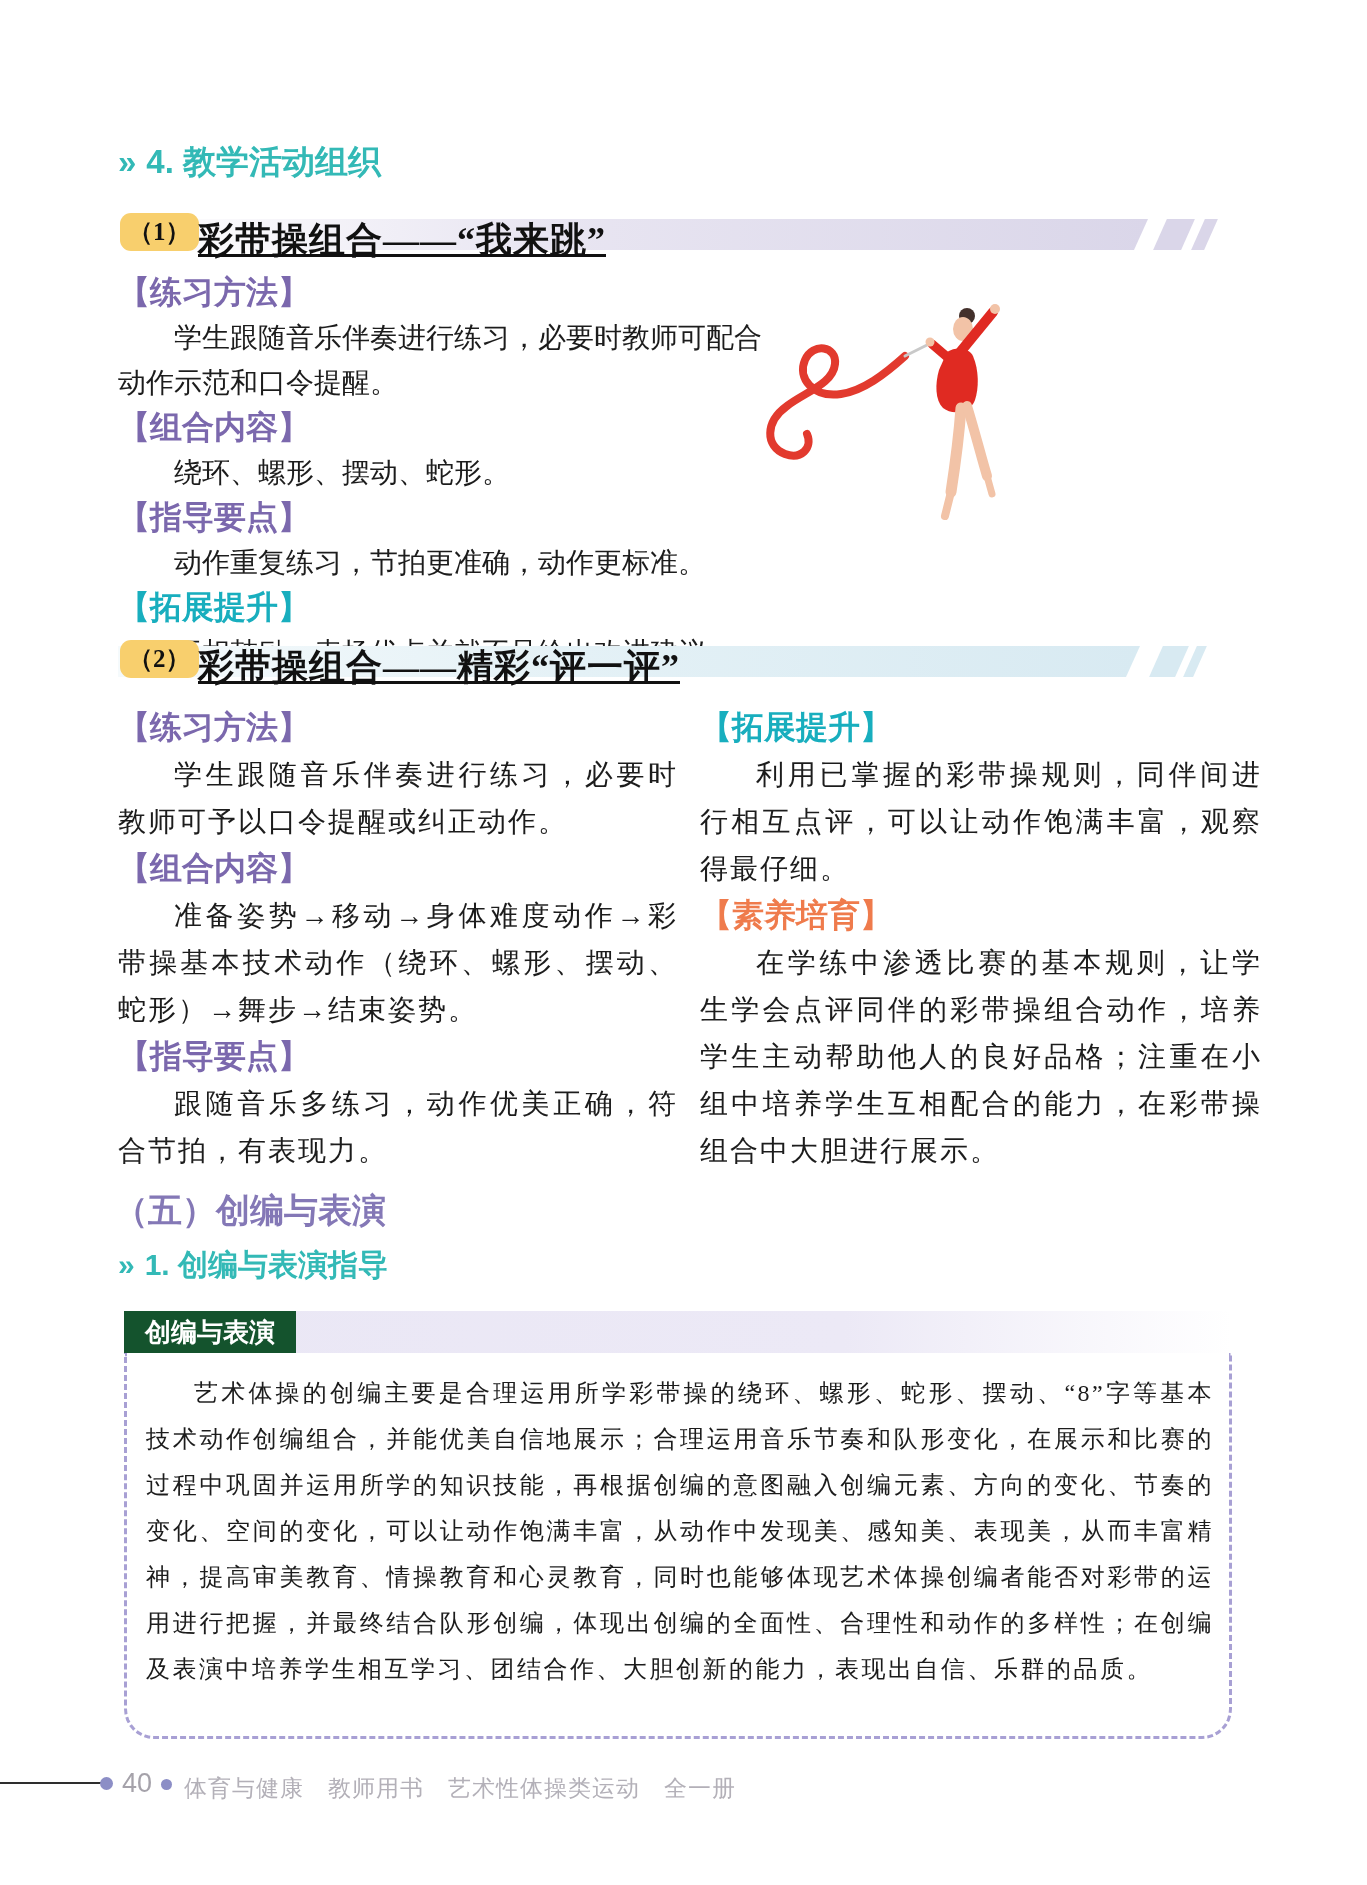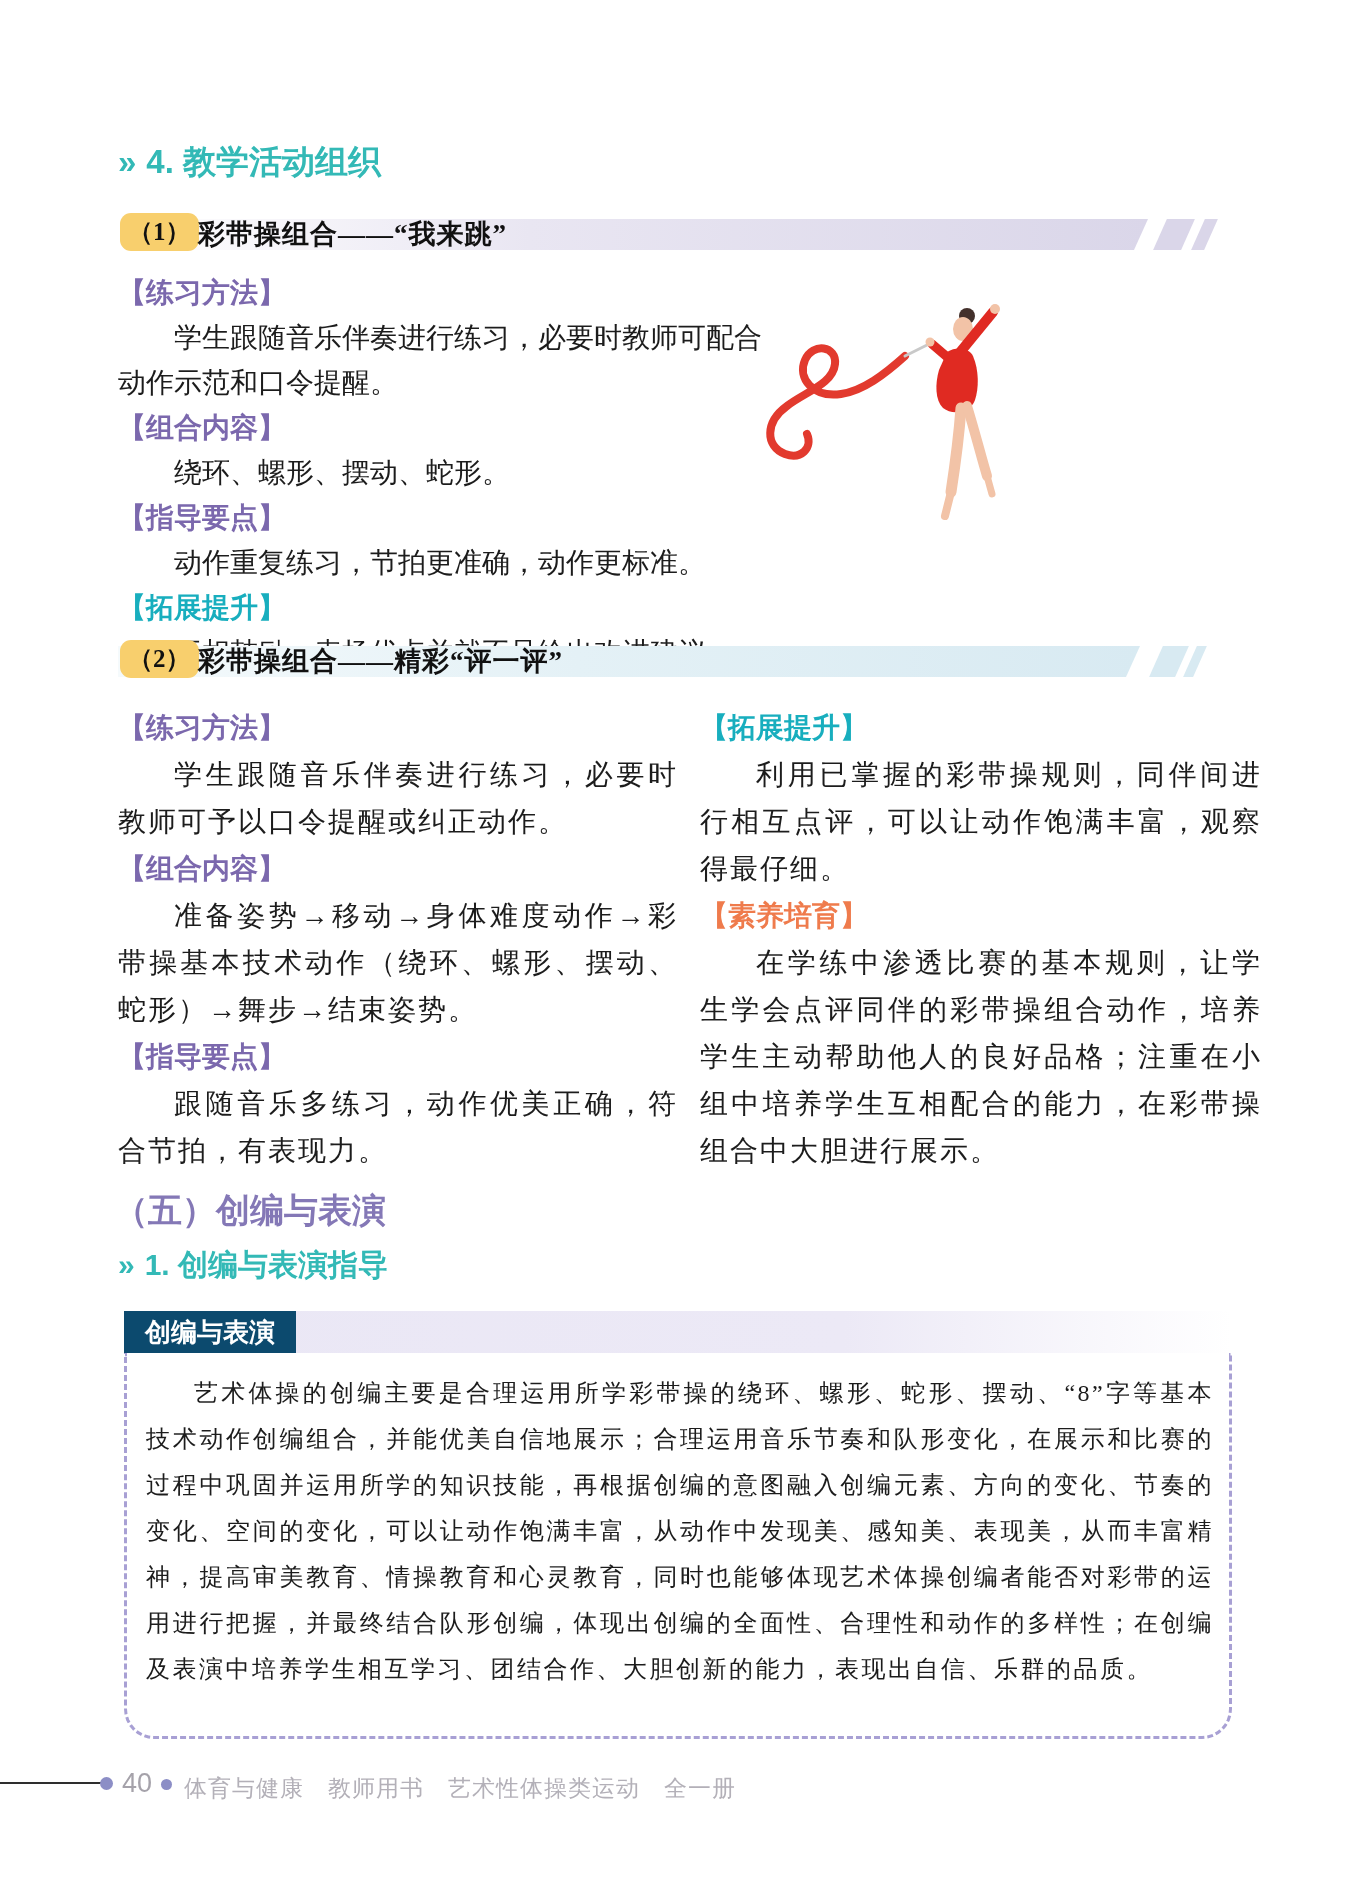--- a/index.html
+++ b/index.html
@@ -25,43 +25,43 @@
   .stripe-blu{background:#d8eaf2;}
   #b1s1{left:1160px;top:219px;width:28px;}
   #b1s2{left:1198px;top:219px;width:13px;}
   #b2s1{left:1156px;top:646px;width:26px;}
   #b2s2{left:1190px;top:646px;width:10px;}
 
   .badge{position:absolute;background:#f8cf6d;border-radius:11px;color:#111;
          font-weight:bold;font-size:25px;line-height:38px;padding:0 8px;height:38px;}
   #badge1{left:120px;top:213px;}
   #badge2{left:120px;top:640px;}
-  .sec-title{position:absolute;font-weight:bold;font-size:27px;color:#111;letter-spacing:1px;}
+  .sec-title{position:absolute;font-weight:bold;font-size:36px;color:#111;letter-spacing:1px;text-decoration:underline;}
   #title1{left:198px;top:216px;}
   #title2{left:198px;top:643px;}
 
   
   #section1-list{position:absolute;left:118px;top:270px;width:660px;}
-  .lbl{font-family:"Liberation Sans",sans-serif;font-weight:bold;font-size:28px;line-height:45px;}
+  .lbl{font-family:"Liberation Sans",sans-serif;font-weight:bold;font-size:32px;line-height:45px;}
   .lbl-purple{color:#7b68ad;}
   .lbl-teal{color:#18aebe;}
   .lbl-orange{color:#ef7b4c;}
   .para{font-size:28px;line-height:45px;text-indent:2em;color:#1c1c1c;}
 
   
   .col{position:absolute;top:704px;}
   #col-left{left:118px;width:560px;}
   #col-right{left:700px;width:562px;}
   .col .lbl{line-height:47px;}
   .col .para{line-height:47px;letter-spacing:2px;text-align:justify;}
 
   
   #box-band{position:absolute;left:124px;top:1311px;width:1108px;height:42px;
             background:linear-gradient(90deg,#eae7f5 0%,#ece9f6 65%,rgba(255,255,255,0) 100%);}
-  #box-tab{position:absolute;left:124px;top:1311px;width:172px;height:42px;background:#0c4a6e;
+  #box-tab{position:absolute;left:124px;top:1311px;width:172px;height:42px;background:#14532d;
            color:#ffffff;font-family:"Liberation Sans",sans-serif;font-weight:bold;font-size:26px;
            text-align:center;line-height:42px;}
   #box-border{position:absolute;left:124px;top:1353px;width:1108px;height:386px;
               border-left:3px dashed #a8a0d4;border-right:3px dashed #a8a0d4;
               border-bottom:3px dashed #a8a0d4;border-radius:0 0 30px 30px;box-sizing:border-box;}
   #box-text{position:absolute;left:146px;top:1370px;width:1068px;font-size:24px;
             line-height:46px;letter-spacing:2.5px;text-indent:2em;text-align:justify;}
 
   
   #gymnast{position:absolute;left:735px;top:296px;width:300px;height:238px;}

